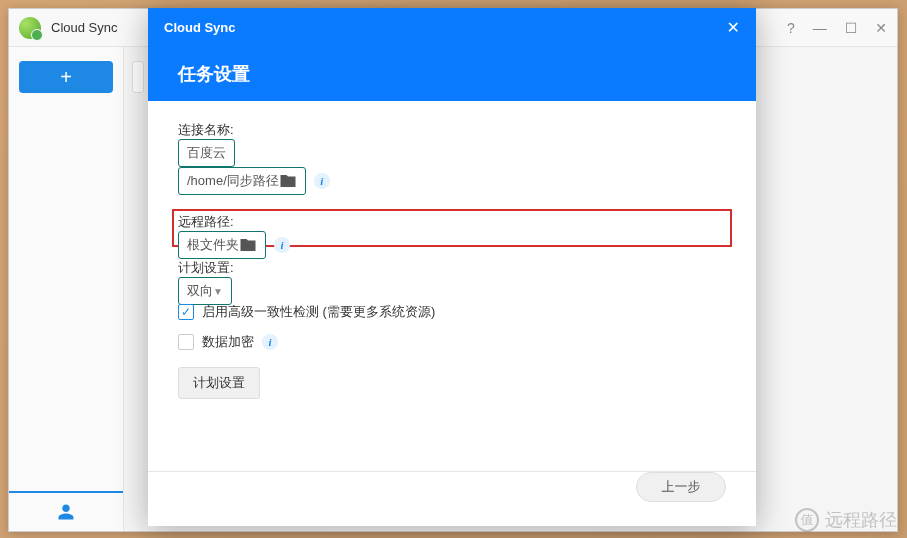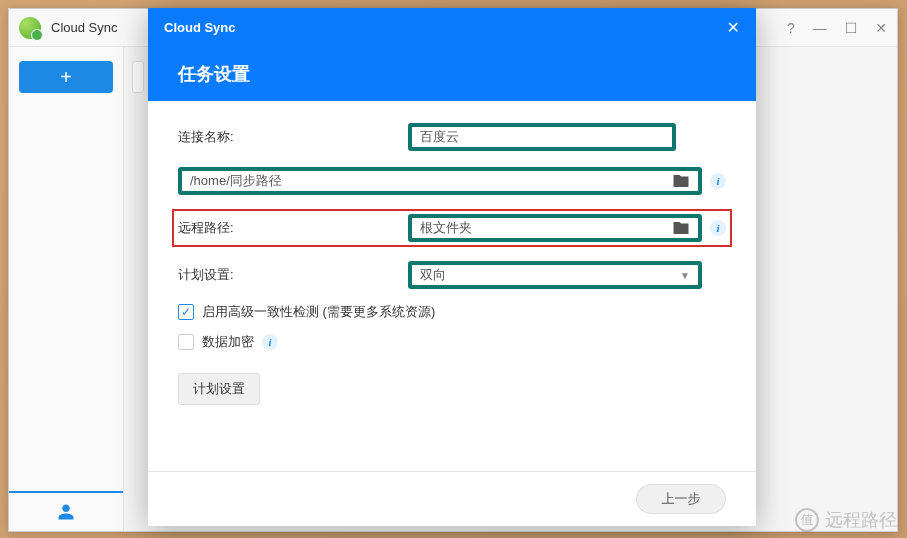--- a/index.html
+++ b/index.html
@@ -152,23 +152,24 @@
     }
     .modal-body {
       flex: 1;
       padding: 20px 30px;
       font-size: 13px;
       color: #333;
       overflow: auto;
     }
     .form-row {
       display: flex;
-      align-items: center;
+      align-items: flex-start;
       margin-bottom: 12px;
       height: 32px;
+      flex-direction: column;
     }
     .form-row.highlighted {
       border: 2px solid #d32f2f;
       padding: 2px 4px;
       margin-left: -6px;
       margin-right: -6px;
       height: 38px;
     }
     .form-label {
       width: 230px;
@@ -176,21 +177,21 @@
     }
     .form-control-wrap {
       flex: 1;
       display: flex;
       align-items: center;
       gap: 8px;
     }
     .text-input, .select-input {
       flex: 1;
       height: 28px;
-      border: 4px solid #0f766e;
+      border: 1px solid #0f766e;
       border-radius: 3px;
       padding: 0 8px;
       font-size: 13px;
       color: #555;
       background: #fff;
       display: flex;
       align-items: center;
       justify-content: space-between;
     }
     .select-input .caret {
@@ -239,27 +240,27 @@
       color: #1e88e5;
     }
     .plan-btn {
       display: inline-block;
       padding: 6px 14px;
       background: #f0f0f0;
       border: 1px solid #ddd;
       border-radius: 3px;
       font-size: 13px;
       cursor: pointer;
-      margin-top: 10px;
+      margin-top: 4px;
     }
     .modal-footer {
       height: 55px;
       border-top: 1px solid #e5e5e5;
       display: flex;
-      align-items: center;
+      align-items: flex-start;
       justify-content: flex-end;
       padding: 0 30px;
       gap: 12px;
     }
     .btn {
       min-width: 90px;
       height: 30px;
       border-radius: 15px;
       display: flex;
       align-items: center;

